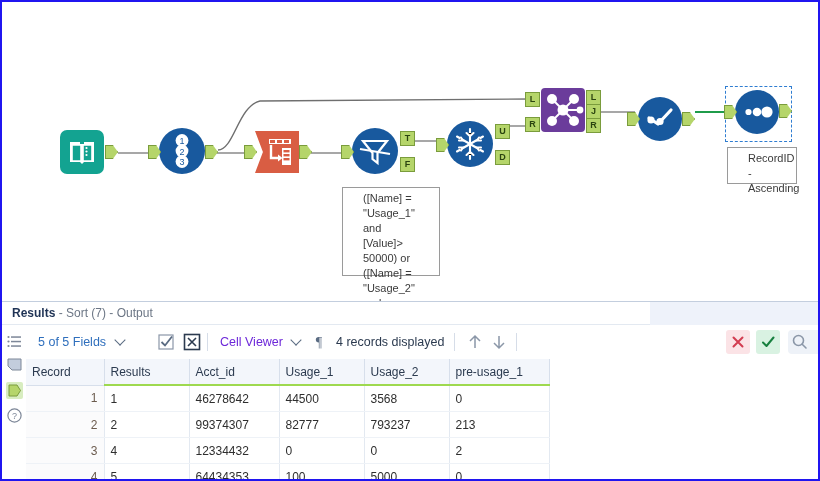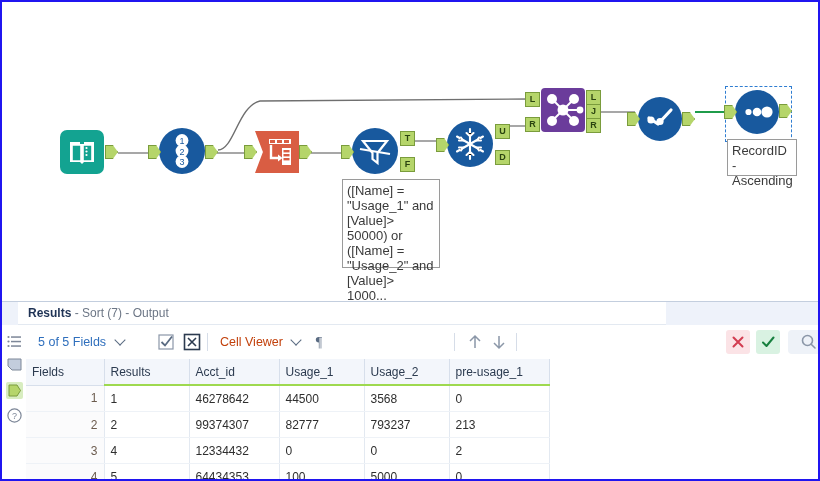--- a/index.html
+++ b/index.html
@@ -58,57 +58,58 @@
   .t-transpose{
     width:44px;height:42px;background:#d95d43;
     clip-path:polygon(0 0,100% 0,100% 100%,0 100%,18% 50%);
   }
   
   .t-join{
     width:44px;height:44px;background:#6b3c9b;border-radius:4px;
   }
   .ann{
     position:absolute;background:#ffffff;border:1px solid #9a9a9a;
-    font-size:13px;line-height:15px;color:#3a3a3a;
-    padding:3px 4px;box-sizing:border-box;
+    font-size:11px;line-height:15px;color:#3a3a3a;
+    padding:3px 20px;box-sizing:border-box;
     font-family:"Liberation Sans",sans-serif;
+    margin-top:8px;
   }
   .sel-box{
     position:absolute;border:1px dashed #2f7dd1;box-sizing:border-box;
   }
 
   
   #results{
     position:absolute;left:0;top:299px;width:816px;height:178px;
     background:#eef2fa;
     border-top:1px solid #c3cede;
   }
   #res-title{
-    position:absolute;left:16px;top:0;width:648px;height:23px;
+    position:absolute;left:0;top:0;width:648px;height:23px;
     background:#ffffff;
     font-size:12px;color:#6c7685;line-height:23px;padding-left:10px;
     box-sizing:border-box;
     border-bottom:1px solid #e3e9f1;
   }
   #res-title b{color:#1f3355;font-weight:bold;}
   #sidebar{
     position:absolute;left:0;top:23px;width:24px;height:155px;
     background:#ffffff;border-right:1px solid #dde4ee;
   }
   .sb-icon{
     position:absolute;left:4px;width:17px;height:17px;
     color:#7d8798;
   }
   .sb-icon.active{background:#d8edc0;}
   #toolbar{
     position:absolute;left:24px;top:23px;width:792px;height:34px;
-    background:#ffffff;border-bottom:1px solid #e1e7f0;text-align:center;
+    background:#ffffff;border-bottom:1px solid #e1e7f0;
   }
   .tb-item{
-    position:absolute;font-size:12.5px;color:#c2410c;line-height:34px;
+    position:absolute;font-size:12.5px;color:#6d28d9;line-height:34px;
     white-space:nowrap;
   }
   .tb-link{color:#2f6fbd;}
   .tb-sep{position:absolute;top:8px;width:1px;height:18px;background:#d6dde8;}
   .tb-btn{
     position:absolute;top:6px;width:22px;height:22px;border-radius:3px;
   }
   .chev{
     display:inline-block;width:7px;height:7px;
     border-right:1.6px solid #5a6b82;border-bottom:1.6px solid #5a6b82;
@@ -367,20 +368,21 @@
         <span>Cell Viewer</span>
         <span class="chev" style="margin-left:6px;"></span>
       </div>
 
       <div class="tb-btn" style="left:282px;">
         <svg width="22" height="22" viewBox="0 0 22 22">
           <text x="11" y="16" font-size="14" font-family="Liberation Serif, serif" fill="#5a6b82" text-anchor="middle">¶</text>
         </svg>
       </div>
 
+      <div class="tb-item" style="left:310px;color:#2b3a4f;">4 records displayed</div>
 
       <div class="tb-sep" style="left:428px;"></div>
 
       <div class="tb-btn" style="left:438px;">
         <svg width="22" height="22" viewBox="0 0 22 22">
           <path d="M11 5 L11 17 M6 10 L11 5 L16 10" fill="none" stroke="#8b97a8" stroke-width="1.5"></path>
         </svg>
       </div>
       <div class="tb-btn" style="left:462px;">
         <svg width="22" height="22" viewBox="0 0 22 22">
@@ -413,21 +415,21 @@
         <colgroup>
           <col style="width:78px">
             <col style="width:85px">
             <col style="width:90px">
           <col style="width:85px">
             <col style="width:85px">
             <col style="width:100px">
         </colgroup>
         <thead>
           <tr>
-            <th class="rec">Fields</th>
+            <th class="rec">Record</th>
             <th>Results</th>
             <th>Acct_id</th>
             <th>Usage_1</th>
             <th>Usage_2</th>
             <th>pre-usage_1</th>
           </tr>
         </thead>
         <tbody>
           <tr>
             <td class="rec">1</td>

